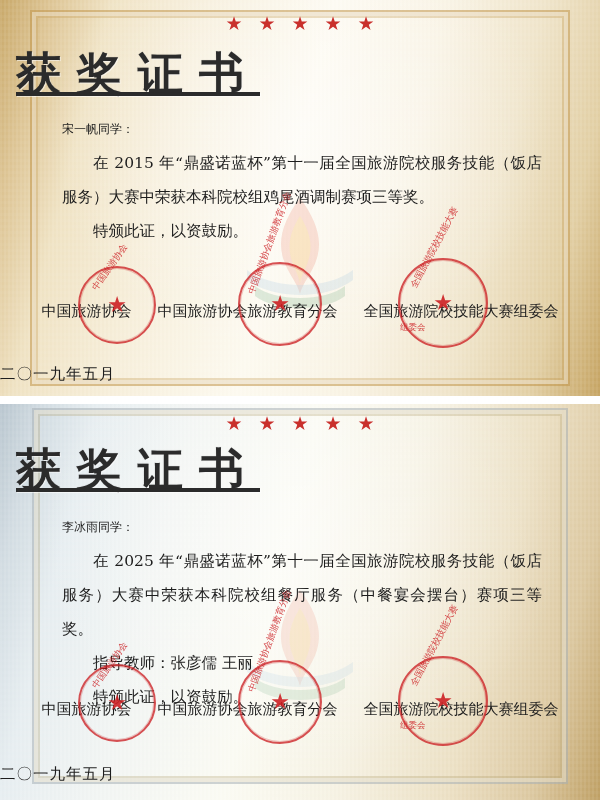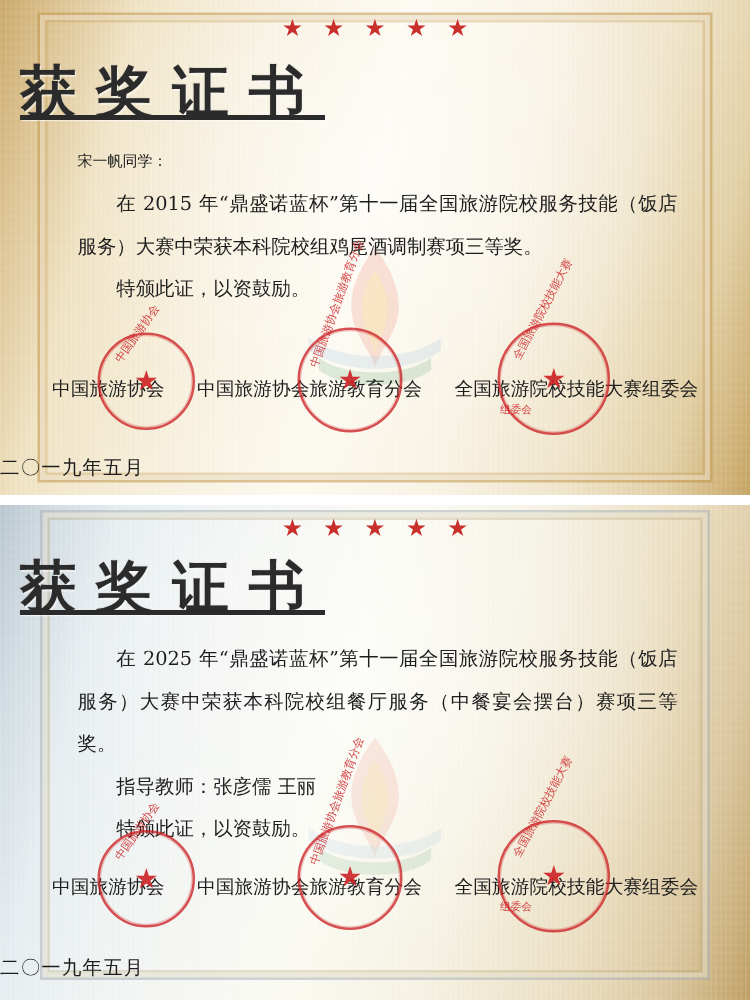--- a/index.html
+++ b/index.html
@@ -321,20 +321,21 @@
     <svg class="watermark" viewBox="0 0 150 130">
       <path d="M75 8 C60 28 52 48 58 68 C63 84 72 92 75 104 C78 92 87 84 92 68 C98 48 90 28 75 8 Z" fill="#e2563a" opacity="0.5"></path>
       <path d="M75 26 C66 40 62 54 66 68 C69 79 74 85 75 94 C76 85 81 79 84 68 C88 54 84 40 75 26 Z" fill="#f3c13a" opacity="0.55"></path>
       <path d="M30 96 C50 112 100 112 120 96 L120 106 C100 122 50 122 30 106 Z" fill="#2f8a4f" opacity="0.45"></path>
       <path d="M22 80 C48 100 102 100 128 80 L128 90 C102 110 48 110 22 90 Z" fill="#3f8fd0" opacity="0.3"></path>
     </svg>
 
     <div class="title">获奖证书</div>
 
     <div class="body-text">
+      <div class="salutation">李冰雨同学：</div>
       <div class="para">在 2025 年“鼎盛诺蓝杯”第十一届全国旅游院校服务技能（饭店服务）大赛中荣获本科院校组餐厅服务（中餐宴会摆台）赛项三等奖。</div>
       <div class="indent-line">指导教师：张彦儒  王丽</div>
       <div class="indent-line">特颁此证，以资鼓励。</div>
     </div>
 
     <div class="org-line">
       <span>中国旅游协会</span>
       <span>中国旅游协会旅游教育分会</span>
       <span>全国旅游院校技能大赛组委会</span>
     </div>

